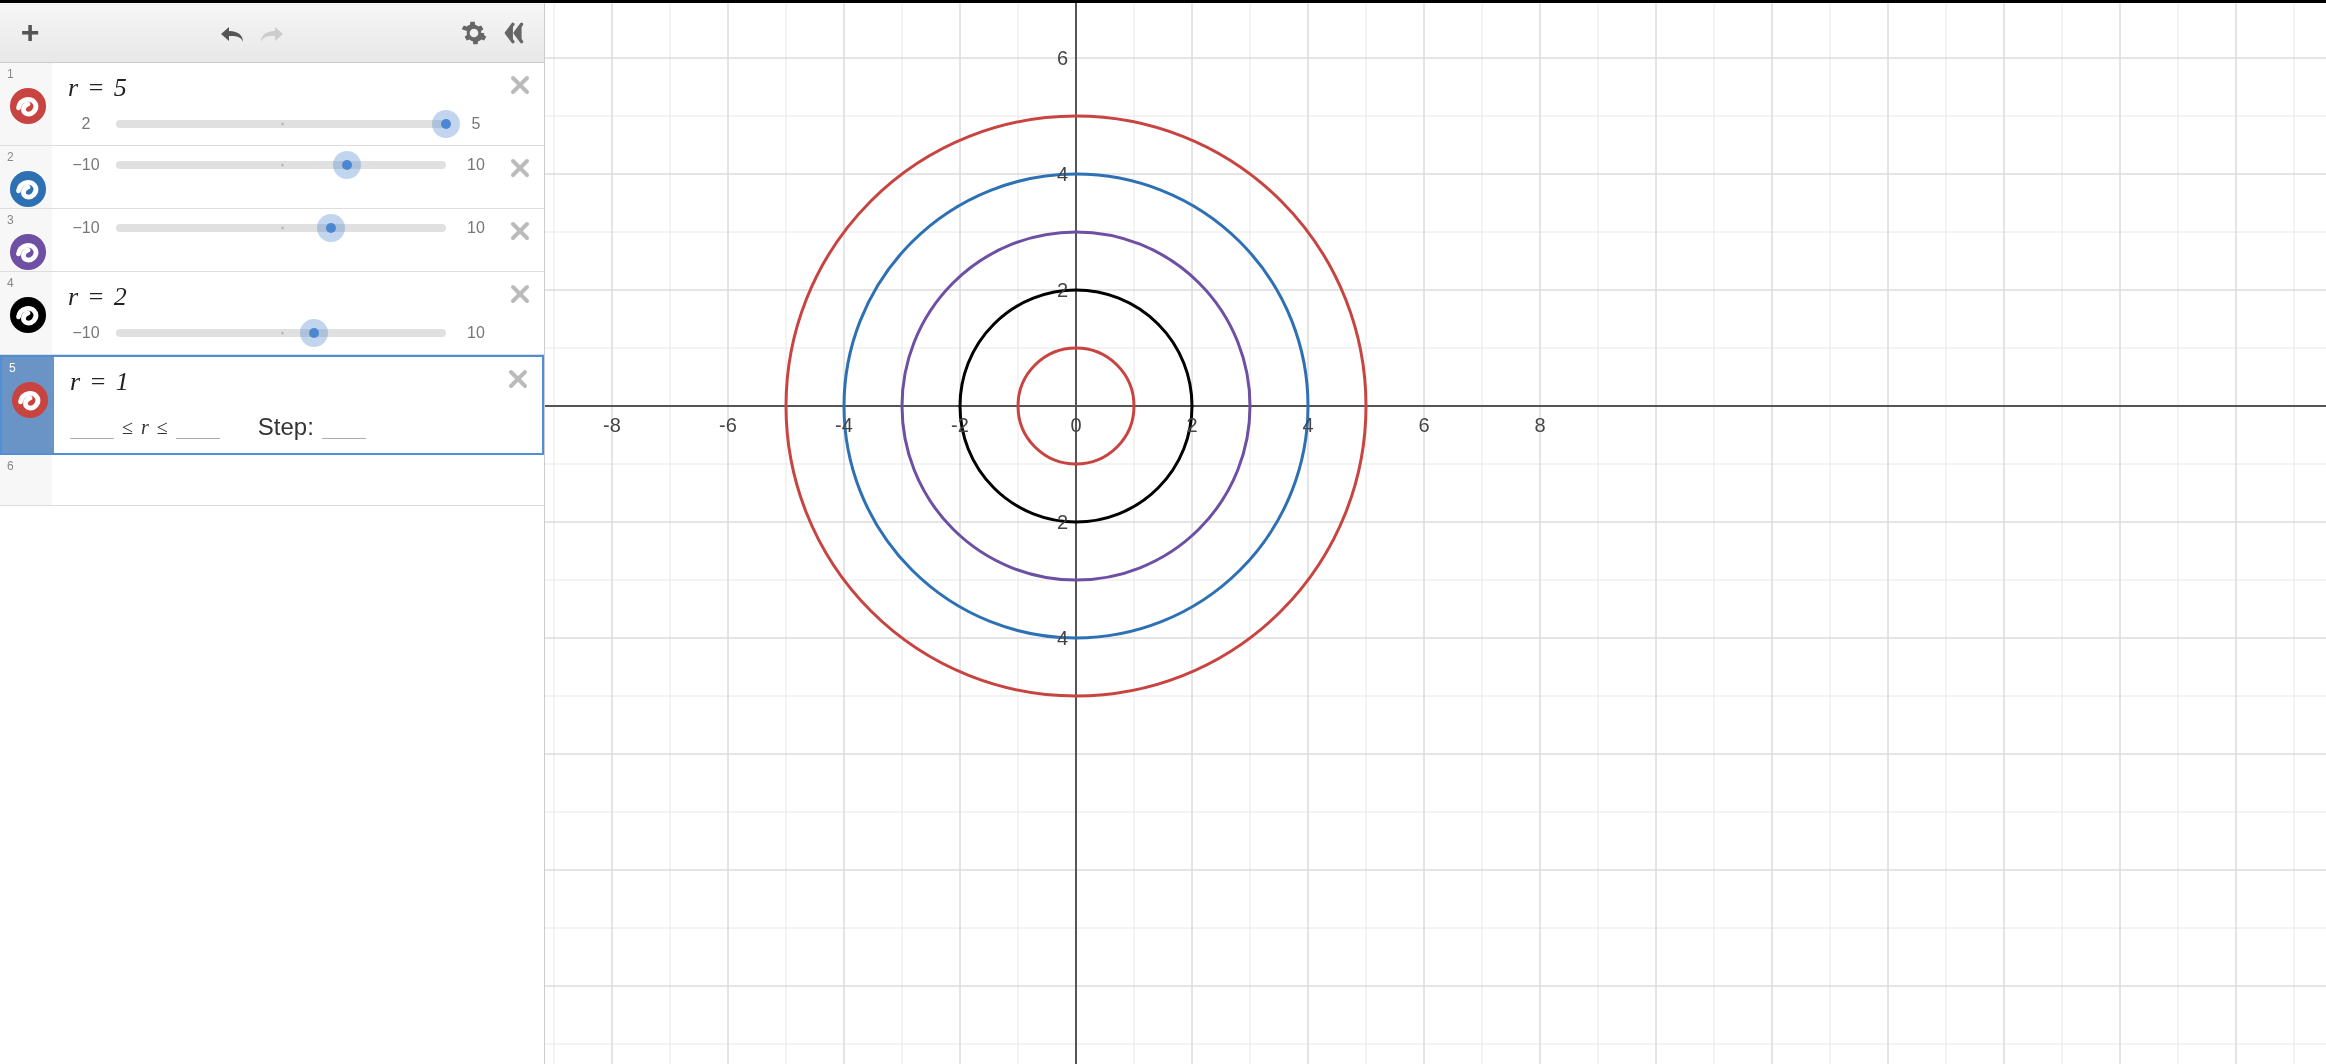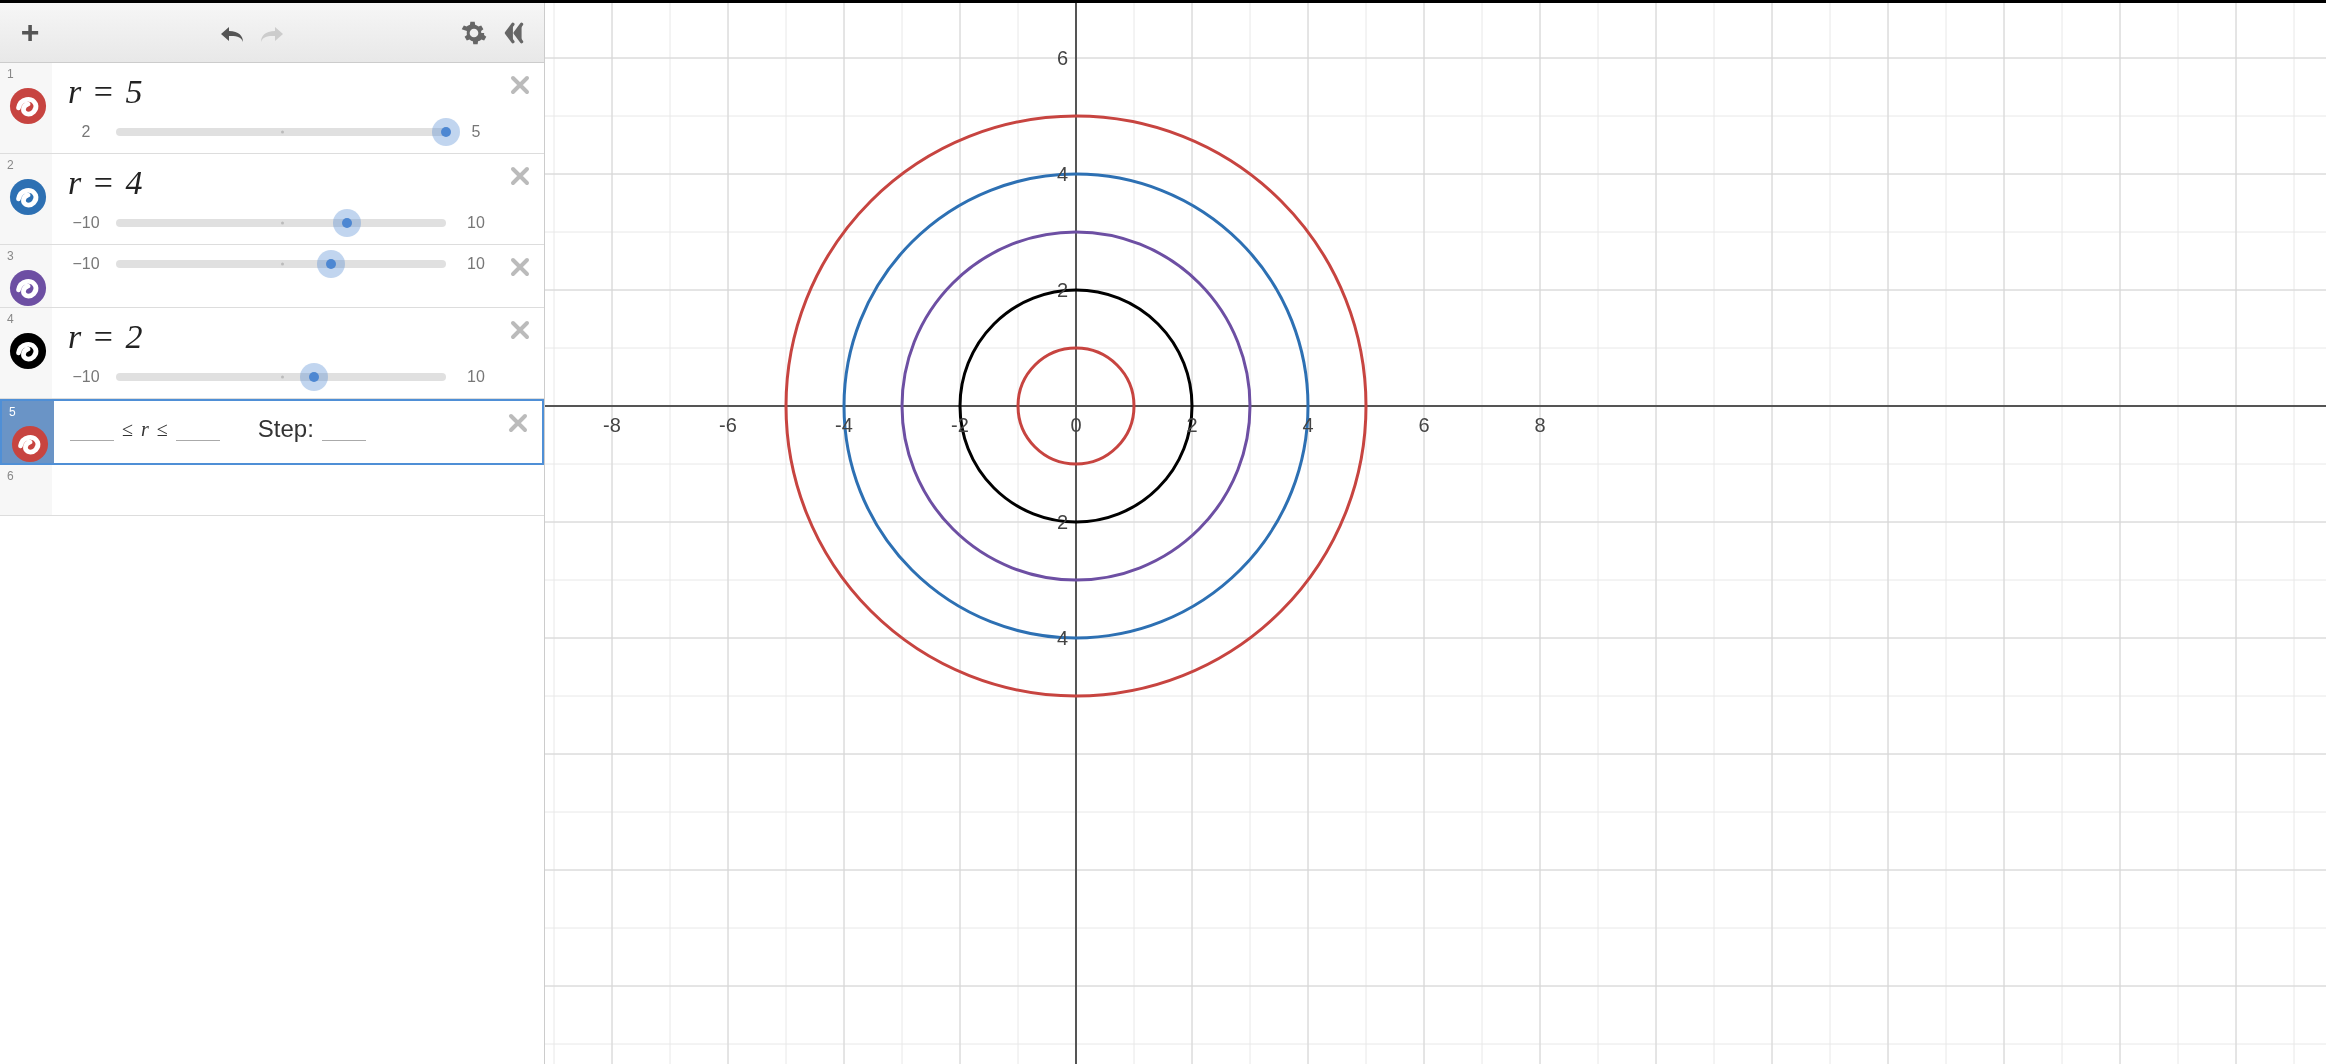--- a/index.html
+++ b/index.html
@@ -80,21 +80,21 @@
     position: relative;
     display: flex; align-items: center; justify-content: center;
   }
   .color-swirl svg { display: block; }
   .expr-body {
     flex: 1;
     padding: 10px 50px 12px 16px;
     position: relative;
   }
   .expr-formula {
-    font-size: 34px;
+    font-size: 26px;
     font-style: italic;
     font-family: "Times New Roman", serif;
     color: #222;
     margin-bottom: 12px;
   }
   .expr-formula .eq { font-style: normal; margin: 0 4px; }
   .expr-close {
     position: absolute;
     top: 8px; right: 10px;
     width: 28px; height: 28px;
@@ -241,21 +241,20 @@
     <path d="M10 22 C12 12, 24 10, 28 18 C30 24, 24 30, 18 28 C14 26, 14 20, 20 18" stroke="#fff" stroke-width="5" fill="none" stroke-linecap="round"></path>
   </svg>
             </div>
           </div>
           <div class="expr-body">
             <div class="expr-close">
               <svg width="22" height="22" viewBox="0 0 22 22">
                 <path d="M4 4 L18 18 M18 4 L4 18" stroke="currentColor" stroke-width="4" stroke-linecap="round"></path>
               </svg>
             </div>
-            <div class="expr-formula"><span>r</span><span class="eq"> = </span><span>4</span></div>
             <div class="slider-row">
               <div class="bound">−10</div>
               <div class="slider">
                 <div class="tick" style="left: 50%;"></div>
                 <div class="thumb" style="left: 70%;"></div>
               </div>
               <div class="bound">10</div>
             </div>
           </div>
         </div>
@@ -321,20 +320,21 @@
     <path d="M10 22 C12 12, 24 10, 28 18 C30 24, 24 30, 18 28 C14 26, 14 20, 20 18" stroke="#fff" stroke-width="5" fill="none" stroke-linecap="round"></path>
   </svg>
             </div>
           </div>
           <div class="expr-body">
             <div class="expr-close">
               <svg width="22" height="22" viewBox="0 0 22 22">
                 <path d="M4 4 L18 18 M18 4 L4 18" stroke="currentColor" stroke-width="4" stroke-linecap="round"></path>
               </svg>
             </div>
+            <div class="expr-formula"><span>r</span><span class="eq"> = </span><span>1</span></div>
             <div class="bounds-row">
               <input style="">
               <span class="le">≤</span>
               <span style="font-style: italic;">r</span>
               <span class="le">≤</span>
               <input style="">
               <span class="step-label">Step:</span>
               <input style="">
             </div>
           </div>

